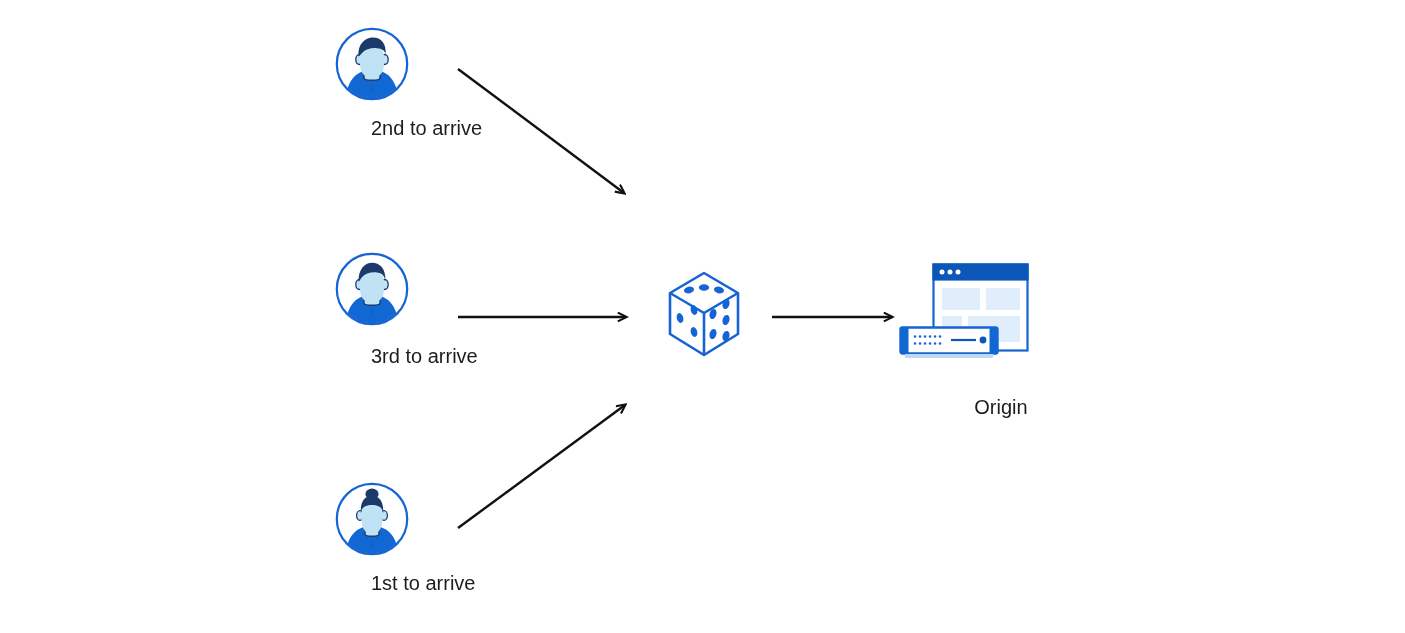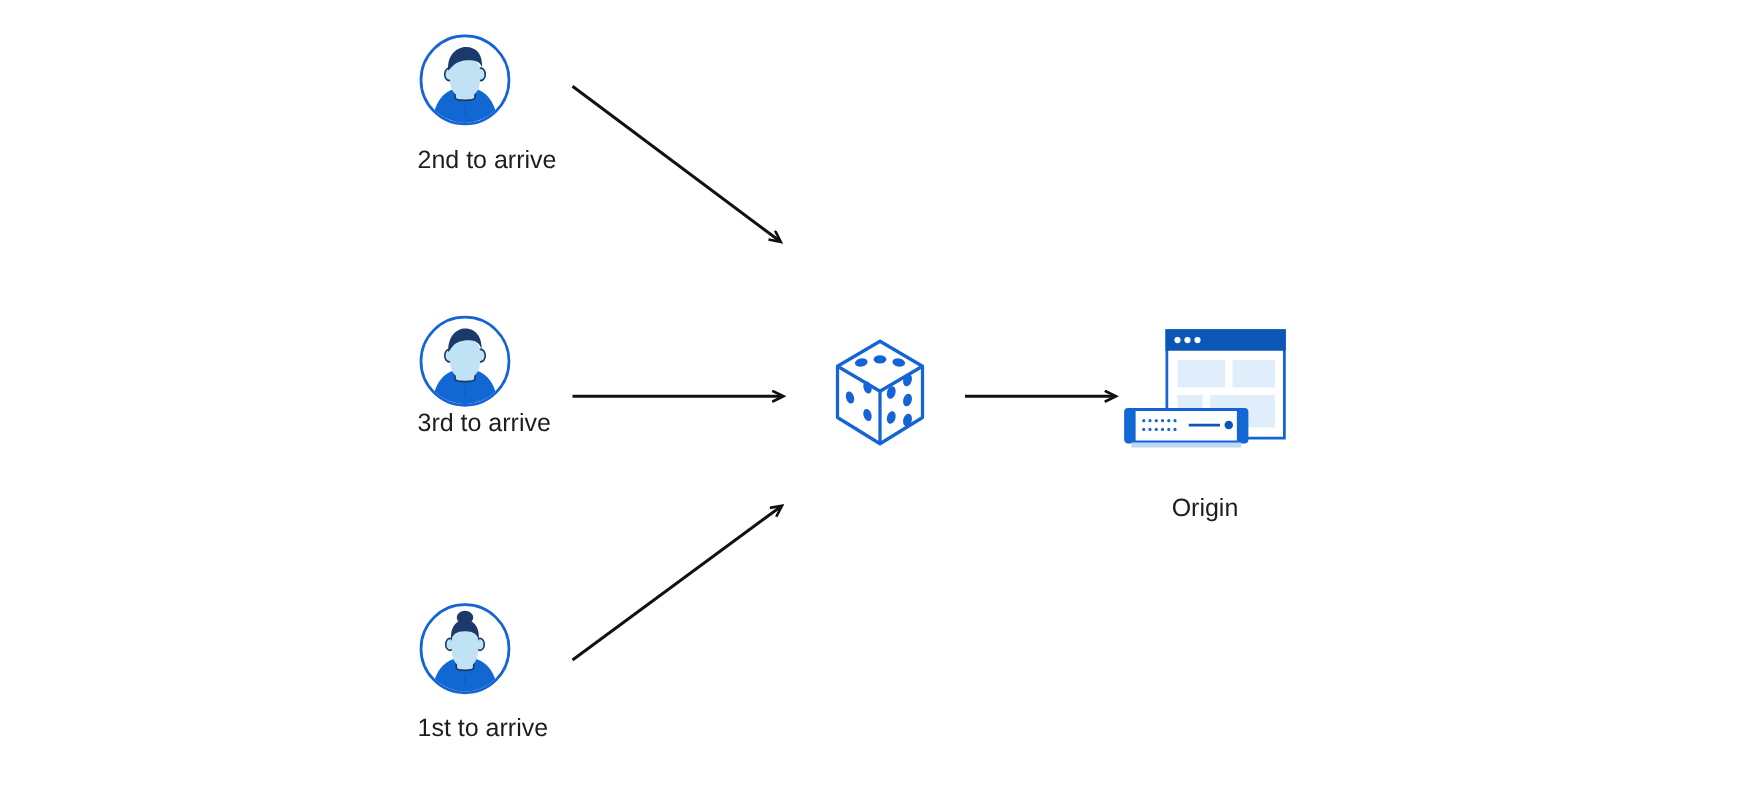--- a/index.html
+++ b/index.html
@@ -28,20 +28,21 @@
   }
   .node-label {
     position: absolute;
     width: 100%;
     text-align: center;
     font-size: 20px;
     line-height: 24px;
     color: #1d1d1d;
     font-family: "Liberation Sans", sans-serif;
     white-space: nowrap;
+    margin-left: 37px;
   }
   .arrow-layer {
     position: absolute;
     left: 0;
     top: 0;
     width: 1405px;
     height: 633px;
     pointer-events: none;
   }
   .avatar-wrap { width: 76px; height: 76px; }
@@ -97,21 +98,21 @@
           <path d="M38 44 C22 44 13 54 11 76 L65 76 C63 54 54 44 38 44 Z" fill="#1268d3"></path>
           <path d="M30 42 L30 52 C30 55 46 55 46 52 L46 42 Z" fill="#bfe2f5" stroke="#1b3a6b" stroke-width="1.4"></path>
           <ellipse cx="25.4" cy="33.5" rx="3.6" ry="5" fill="#bfe2f5" stroke="#1b3a6b" stroke-width="1.3"></ellipse>
           <ellipse cx="50.6" cy="33.5" rx="3.6" ry="5" fill="#bfe2f5" stroke="#1b3a6b" stroke-width="1.3"></ellipse>
           <path d="M26 30 C26 17 50 17 50 30 L50 38 C50 48 44 52 38 52 C32 52 26 48 26 38 Z" fill="#bfe2f5"></path>
           <path d="M24.6 31 C24 17.5 31.6 11.8 38 11.8 C45.6 11.8 52 17.2 51.4 30 C50.6 24.2 47.2 21.8 43 21.4 C36.6 20.8 31 22.6 28 26.2 C26.4 28 25.2 30 24.6 31 Z" fill="#1b3a6b"></path>
           <path d="M38 58 L38 66" stroke="#0b57b8" stroke-width="1.3" fill="none" opacity="0.55"></path>
         </g>
       </svg>
     </div>
-    <div class="node-label" style="top:76px;">3rd to arrive</div>
+    <div class="node-label" style="top:93px;">3rd to arrive</div>
   </div>
 
   <div class="node" style="left:334px; top:481px; width:76px;">
     <div class="avatar-wrap node-icon">
       <svg width="76" height="76" viewBox="0 0 76 76">
         <circle cx="38" cy="38" r="35.2" fill="#ffffff" stroke="#1464d6" stroke-width="2.2"></circle>
         <clipPath id="c3">
             <circle cx="38" cy="38" r="34.3"></circle>
           </clipPath>
         <g clip-path="url(#c3)">

